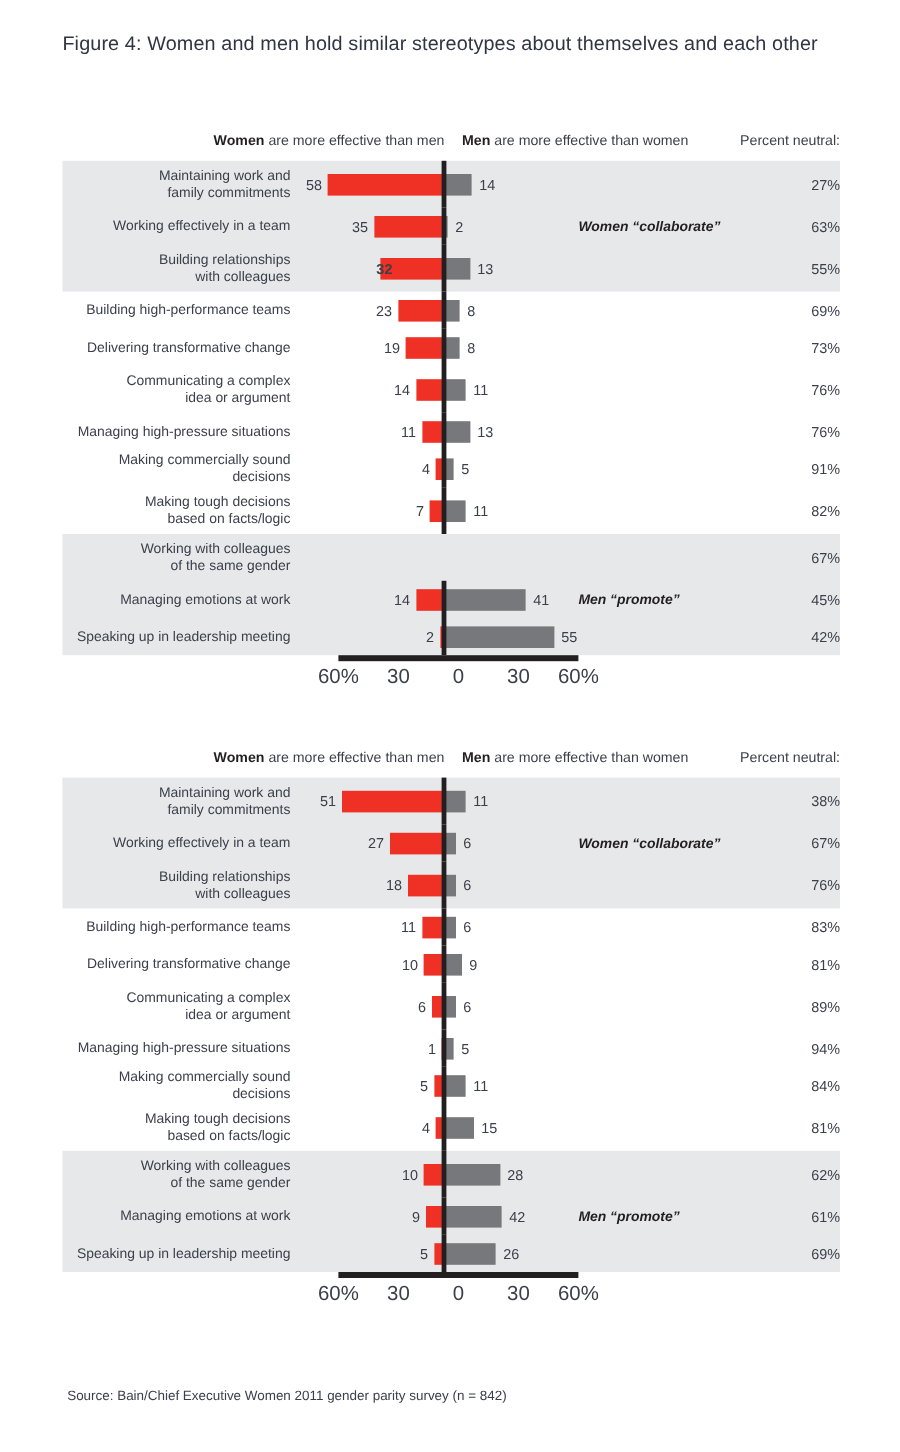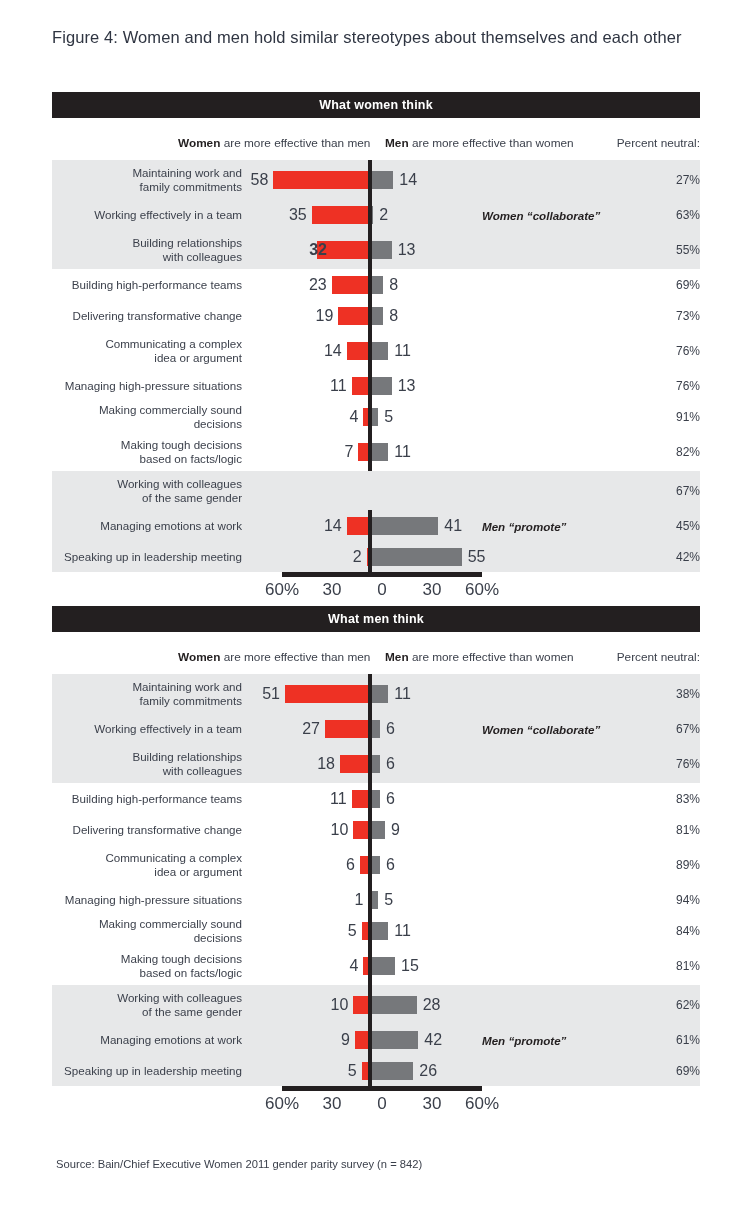--- a/index.html
+++ b/index.html
@@ -124,21 +124,21 @@
     height: 18px;
     z-index: 2;
   }
   .bar.left  { background: #ee3124; right: 180px; }
   .bar.right { background: #76787b; left: 120px; }
 
   .val {
     position: absolute;
     top: 50%;
     transform: translateY(-50%);
-    font-size: 16px;
+    font-size: 12px;
     color: #3a3f4a;
     z-index: 4;
     white-space: nowrap;
   }
   .val.left  { text-align: right; }
   .val.right { text-align: left; }
 
   .annot {
     position: absolute;
     left: 430px;
@@ -195,21 +195,20 @@
     color: #3a3f4a;
     white-space: nowrap;
   }
 </style>
 </head>
 <body>
 
 <div class="fig-title">Figure 4: Women and men hold similar stereotypes about themselves and each other</div>
 
 <div class="panel" id="panel-0" style="top:92px;">
-  <div class="panel-header">What women think</div>
   <div class="col-headers">
     <div class="col-head-women"><b>Women</b><span> are more effective than men</span></div>
     <div class="col-head-men"><b>Men</b><span> are more effective than women</span></div>
     <div class="col-head-neutral">Percent neutral:</div>
   </div>
   <div class="rows" id="rows-0">
       <div class="band" style="top: 0px; height: 109px;"></div>
       <div class="band" style="top: 311px; height: 101px;"></div>
       <div class="row tall">
         <div class="row-label">Maintaining work and
@@ -350,21 +349,20 @@
         <div class="tick" style="left: 230px;">60%</div>
         <div class="tick" style="left: 280px;">30</div>
         <div class="tick" style="left: 330px;">0</div>
         <div class="tick" style="left: 380px;">30</div>
         <div class="tick" style="left: 430px;">60%</div>
       </div>
   </div>
 </div>
 
 <div class="panel" id="panel-1" style="top:606px;">
-  <div class="panel-header">What men think</div>
   <div class="col-headers">
     <div class="col-head-women"><b>Women</b><span> are more effective than men</span></div>
     <div class="col-head-men"><b>Men</b><span> are more effective than women</span></div>
     <div class="col-head-neutral">Percent neutral:</div>
   </div>
   <div class="rows" id="rows-1">
       <div class="band" style="top: 0px; height: 109px;"></div>
       <div class="band" style="top: 311px; height: 101px;"></div>
       <div class="row tall">
         <div class="row-label">Maintaining work and

